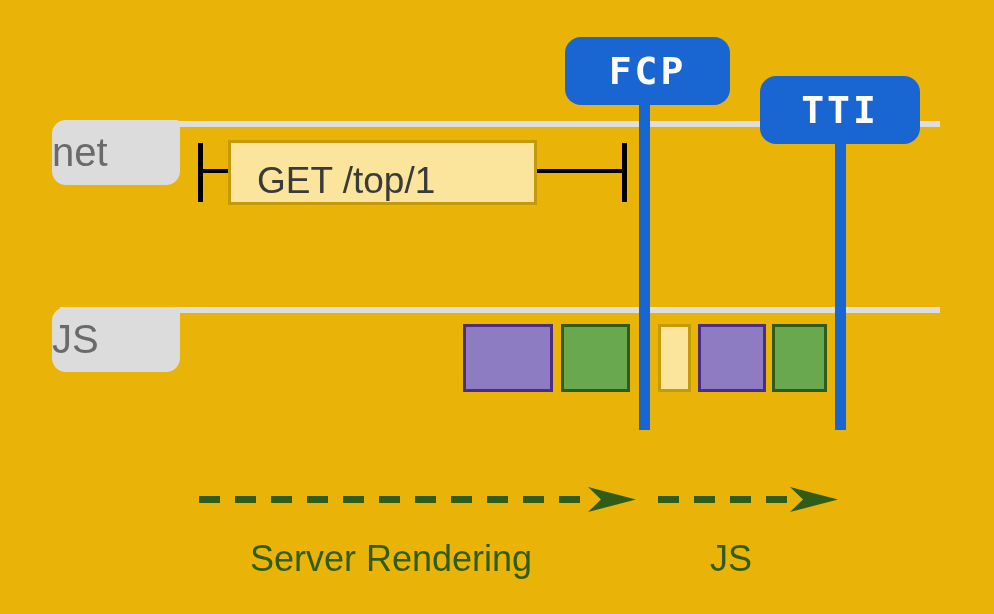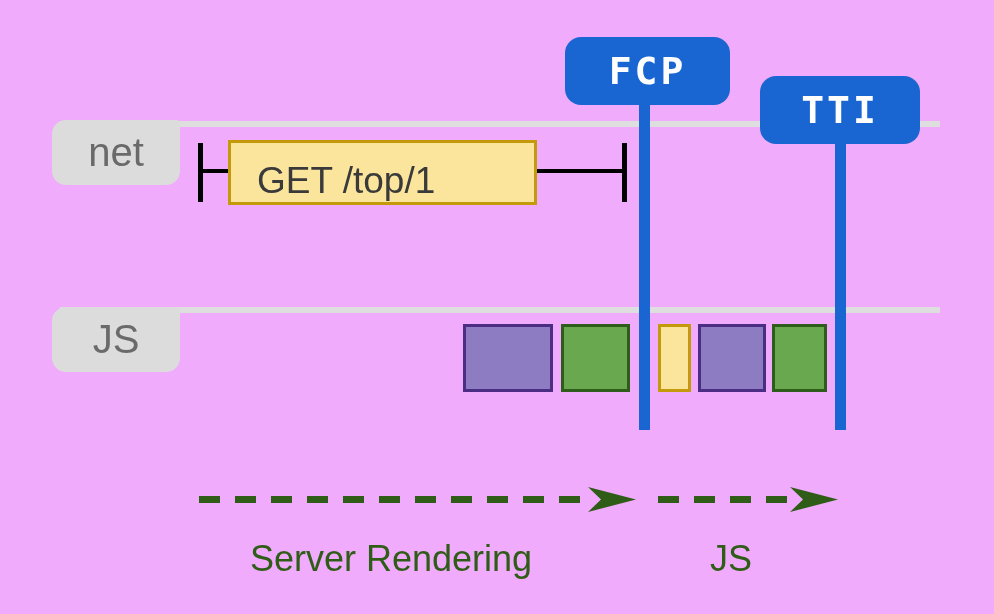--- a/index.html
+++ b/index.html
@@ -1,20 +1,20 @@
 <!DOCTYPE html>
 <html><head>
 <meta charset="utf-8">
 <style>
   html,body { margin:0; padding:0; background:#ffffff; }
   #canvas {
     position: relative;
     width: 994px;
     height: 614px;
-    background: #f0abfc;
+    background: #eab308;
     overflow: hidden;
     font-family: "Liberation Sans", sans-serif;
   }
 
   
   .marker-badge {
     position: absolute;
     top: 37px;
     height: 68px;
     background: #1966D2;
@@ -59,21 +59,21 @@
     position: absolute;
     left: 52px;
     width: 128px;
     height: 65px;
     background: #DCDCDC;
     border-radius: 14px 4px 14px 14px;
     color: #6A6A6A;
     font-size: 40px;
     display: flex;
     align-items: center;
-    justify-content: center;
+    justify-content: flex-start;
     z-index: 2;
   }
   #label-net { top: 120px; }
   #label-js  { top: 307px; }
 
   
   .whisker-tick {
     position: absolute;
     top: 143px;
     width: 5px;

